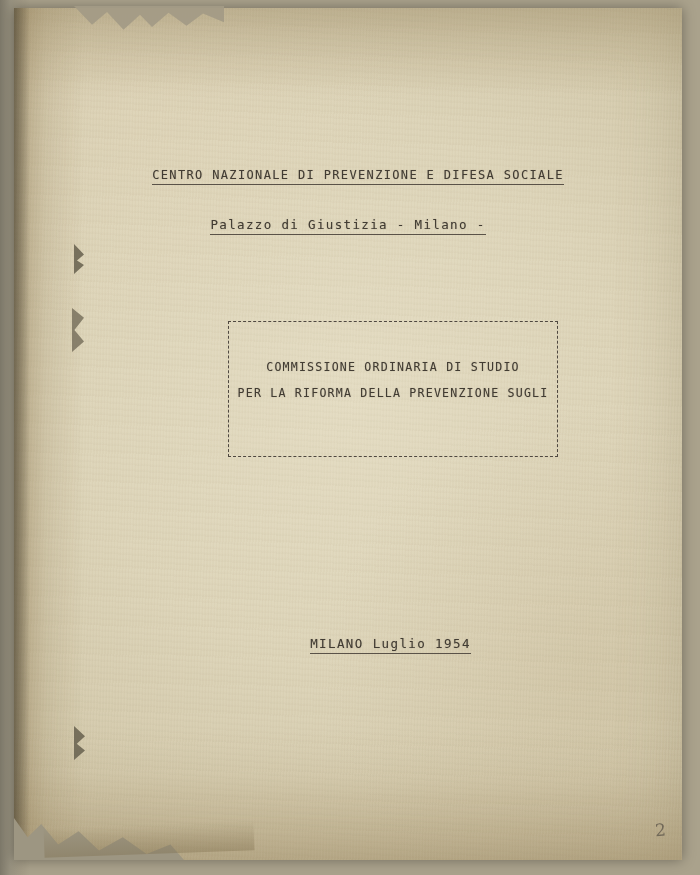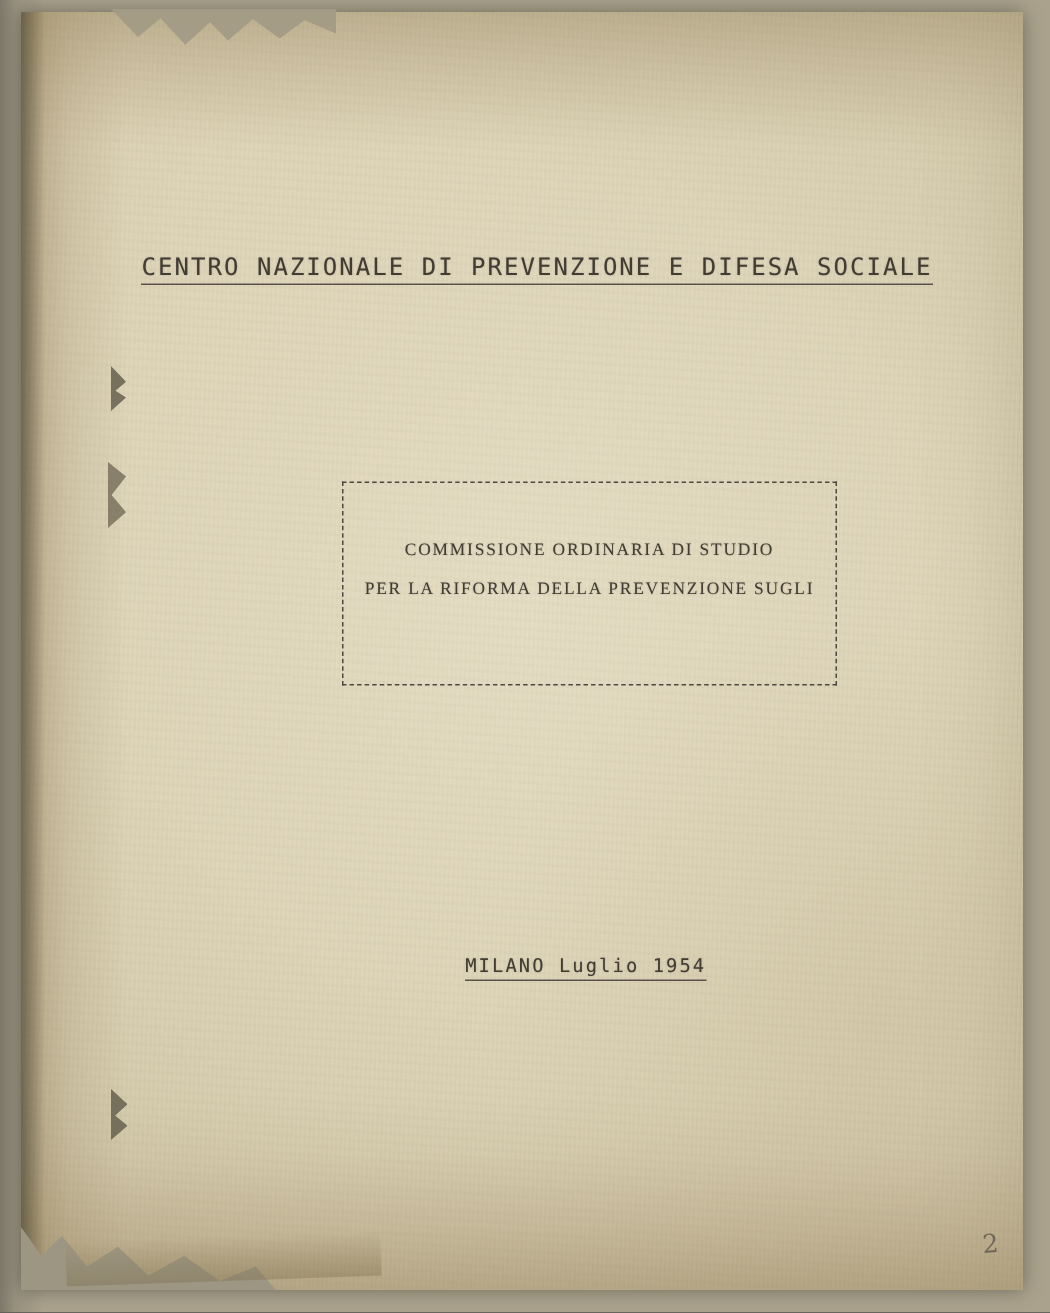--- a/index.html
+++ b/index.html
@@ -117,21 +117,21 @@
     font-family: "DejaVu Sans Mono", monospace;
     color: #423c33;
     letter-spacing: 1.1px;
     text-shadow: 0 0 1px rgba(66,60,51,0.35);
   }
 
   .org-title {
     position: absolute;
     left: 0; right: 0; top: 160px;
     text-align: center;
-    font-size: 16px;
+    font-size: 12px;
     letter-spacing: 1.35px;
     margin-left: 20px;
   }
   .org-title .u {
     border-bottom: 1px solid #5a5248;
     padding-bottom: 2px;
   }
 
   .subtitle {
     position: absolute;
@@ -152,21 +152,20 @@
     border: 1.5px dashed #4f4840;
     box-sizing: border-box;
   }
   .box-inner {
     position: absolute;
     left: 0; right: 0; top: 32px;
     text-align: center;
     font-size: 11.6px;
     line-height: 26px;
     letter-spacing: 1.2px;
-    font-family: Liberation Serif, serif;
   }
 
   .place-date {
     position: absolute;
     left: 0; right: 0; top: 628px;
     text-align: center;
     padding-left: 85px;
     font-size: 12.5px;
     letter-spacing: 1.4px;
   }
@@ -197,20 +196,23 @@
     <div class="stain-top"></div>
     <div class="stain-left"></div>
     <div class="stain-bottom"></div>
 
     <div class="content">
 
       <div class="org-title typed">
         <span class="u">CENTRO NAZIONALE DI PREVENZIONE E  DIFESA  SOCIALE</span>
       </div>
 
+      <div class="subtitle typed">
+        <span class="u">Palazzo di Giustizia - Milano -</span>
+      </div>
 
       <div class="box">
         <div class="box-inner typed">
           <div>COMMISSIONE ORDINARIA DI STUDIO</div>
           <div>PER LA RIFORMA DELLA PREVENZIONE SUGLI</div>
         </div>
       </div>
 
       <div class="place-date typed">
         <span class="u">MILANO  Luglio 1954</span>

